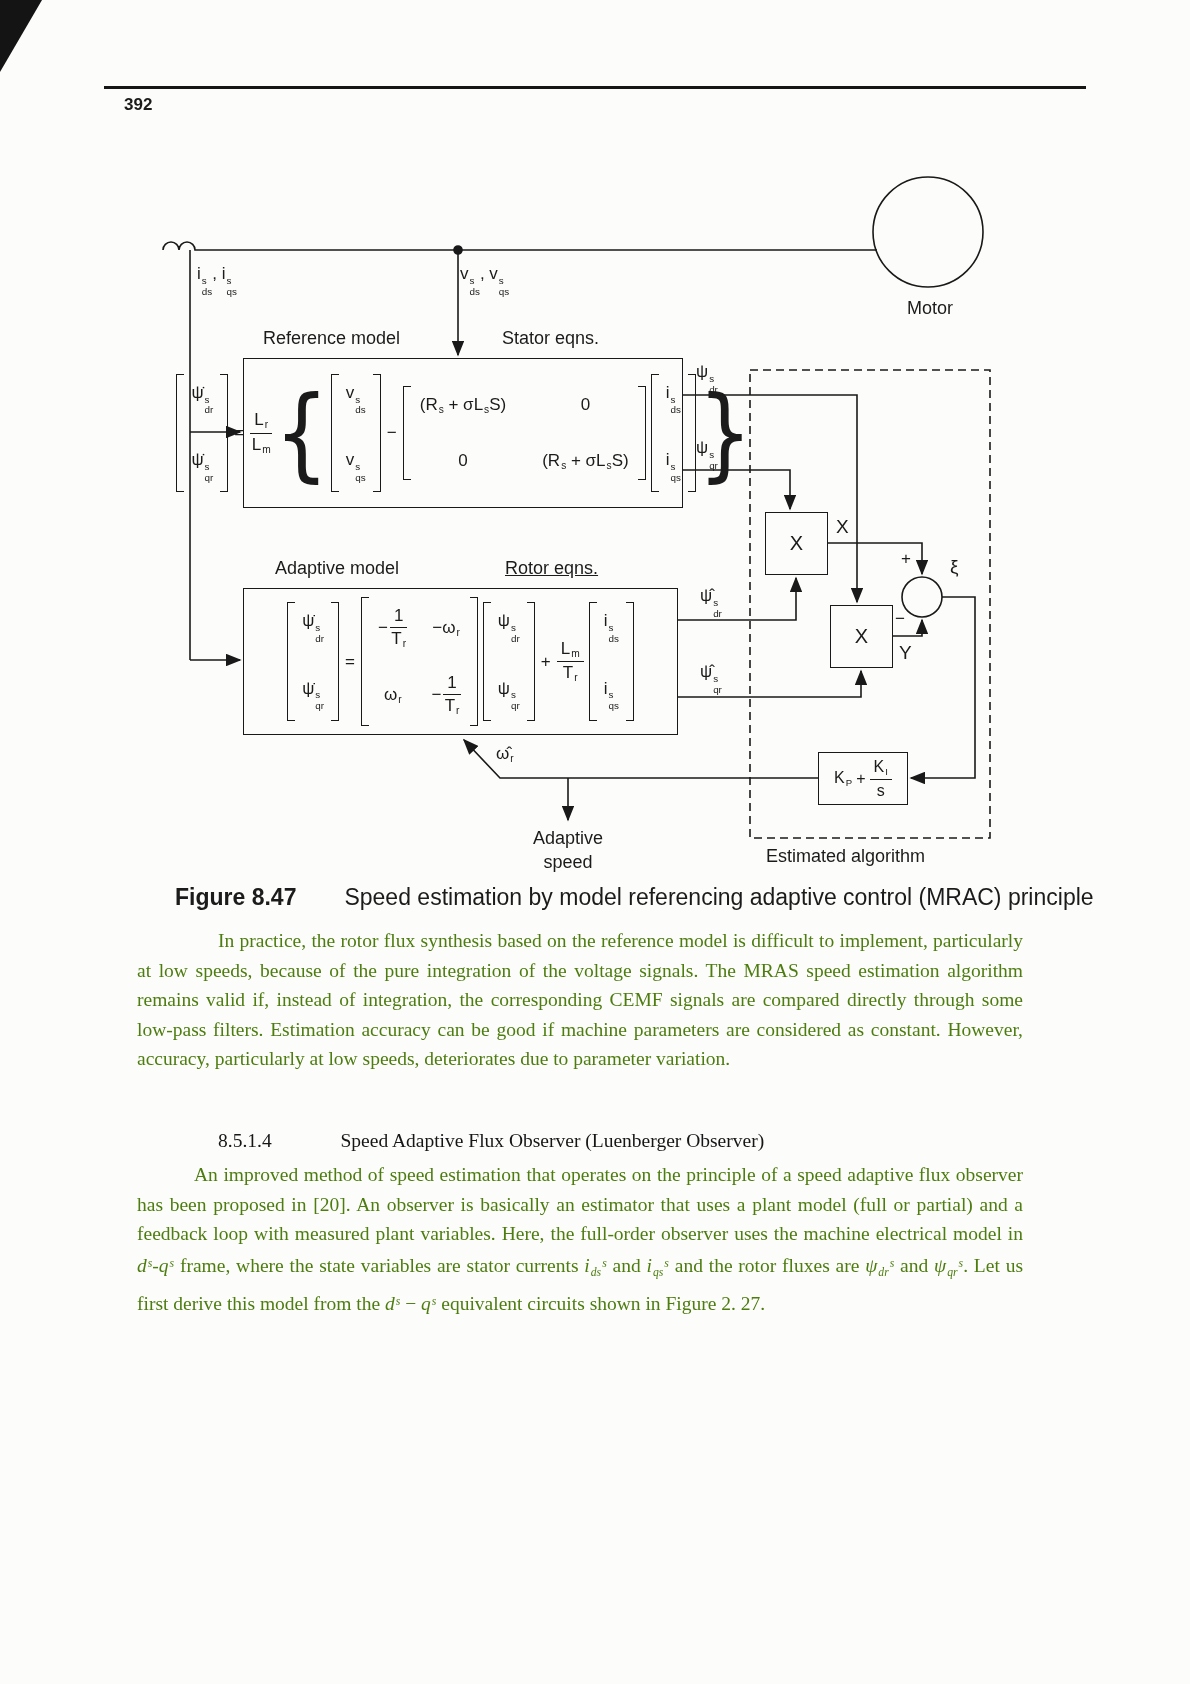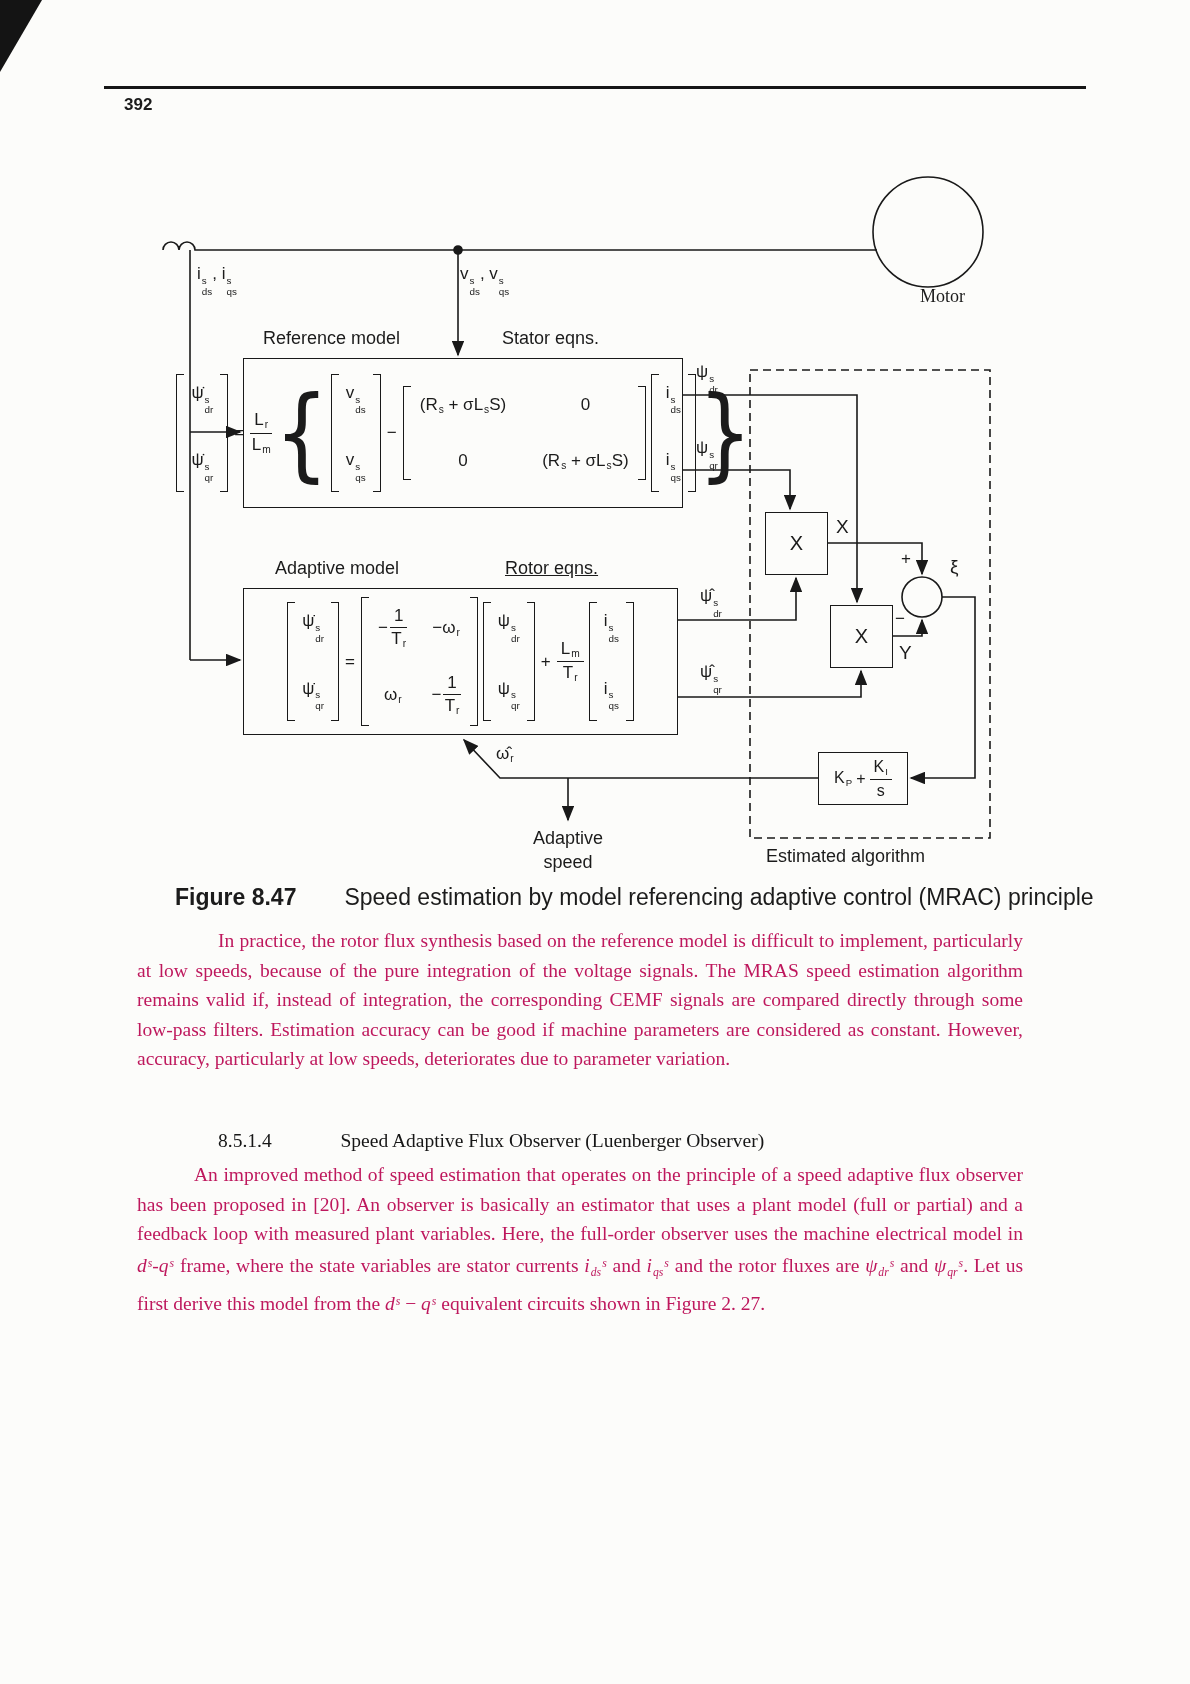--- a/index.html
+++ b/index.html
@@ -41,21 +41,21 @@
   .mgrid.adp{row-gap:22px;column-gap:24px;}
   .cr{display:inline-flex;align-items:center;gap:2px;}
   .brace{font-family:"DejaVu Sans",sans-serif;font-size:86px;line-height:1;transform:scaleY(1.18);margin:0 -3px;}
   .op{padding:0 1px;}
   .est{position:absolute;text-align:center;font-size:18px;line-height:24px;}
 
   
   .caption{position:absolute;left:175px;top:884px;font-size:23px;display:flex;gap:48px;}
   .cap-label{font-weight:bold;}
   .para{position:absolute;left:137px;width:886px;margin:0;font-family:"Liberation Serif",serif;
-        font-size:19.5px;line-height:29.6px;text-align:justify;color:#be185d;}
+        font-size:19.5px;line-height:29.6px;text-align:justify;color:#4d7c0f;}
   .para1{top:926px;text-indent:81px;}
   .para2{top:1160px;text-indent:57px;}
   .heading{position:absolute;left:137px;top:1130px;width:886px;box-sizing:border-box;padding-left:81px;
            font-family:"Liberation Serif",serif;font-size:19.5px;color:#161616;}
   .heading .num{margin-right:64px;}
 </style>
 </head>
 <body>
 
 <div class="page">
@@ -85,21 +85,21 @@
         <path d="M828,393 H922 V424" marker-end="url(#ah)"></path>
         <path d="M893,486 H922 V470" marker-end="url(#ah)"></path>
         <circle cx="922" cy="447" r="20"></circle>
         <path d="M942,447 H975 V628 H911" marker-end="url(#ah)"></path>
         <path d="M818,628 H500 L464,590" marker-end="url(#ah)"></path>
         <path d="M568,628 V670" marker-end="url(#ah)"></path>
         <rect x="750" y="220" width="240" height="468" stroke-dasharray="8 5"></rect>
       </g>
     </svg>
 
-    <div class="lab" style="left:895px;top:136px;width:70px;text-align:right;font-family:Liberation Serif, serif;">Motor</div>
+    <div class="lab" style="left:895px;top:148px;width:70px;text-align:center;">Motor</div>
     <div class="mathlab" style="left:197px;top:114px;"><span class="v"><span>i</span><span class="ss">
             <span>s</span>
             <span>ds</span>
           </span></span>, <span class="v"><span>i</span><span class="ss">
             <span>s</span>
             <span>qs</span>
           </span></span></div>
     <div class="mathlab" style="left:460px;top:114px;"><span class="v"><span>v</span><span class="ss">
             <span>s</span>
             <span>ds</span>

